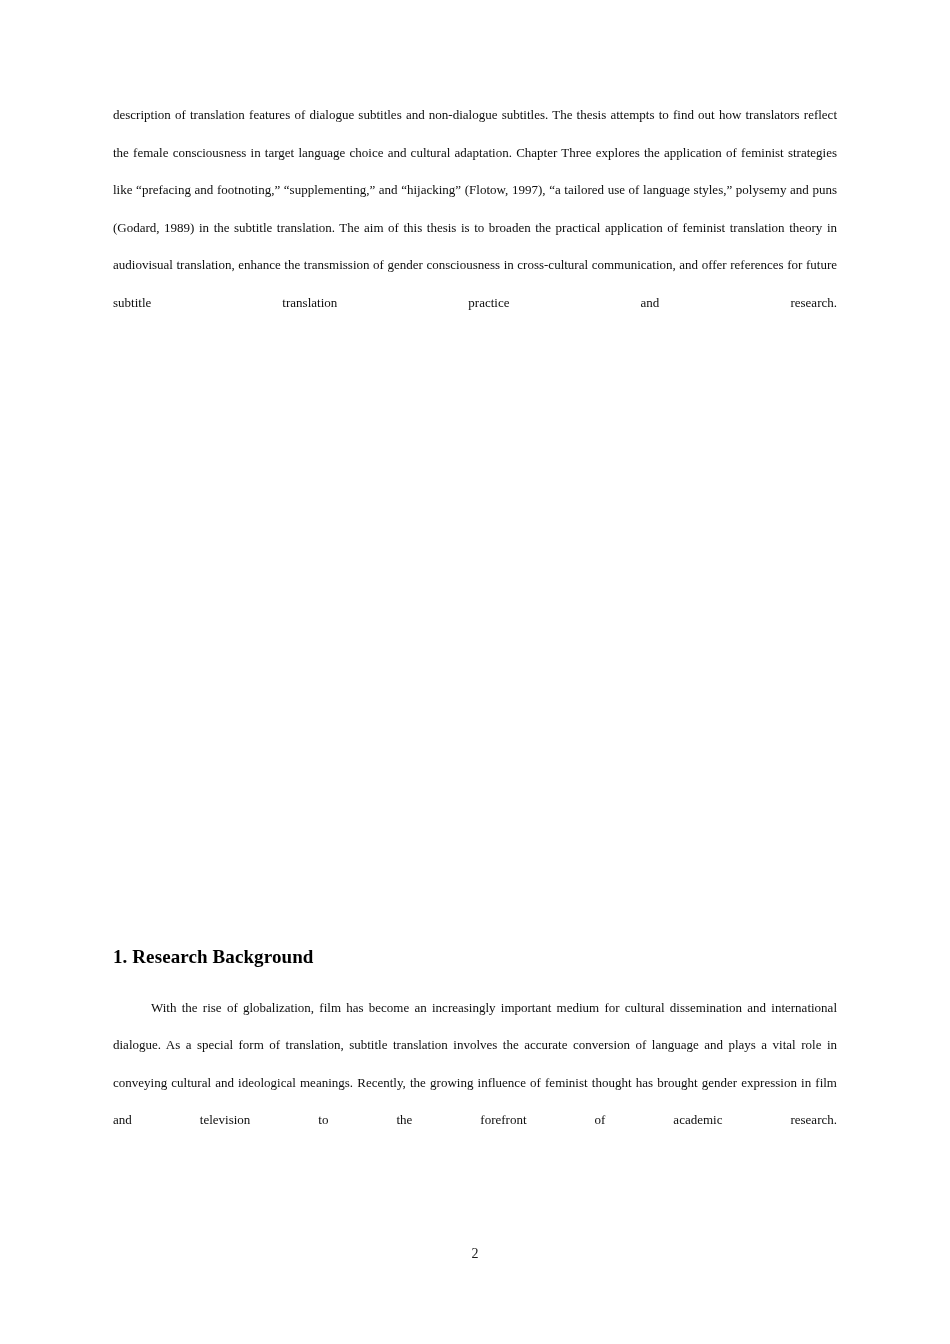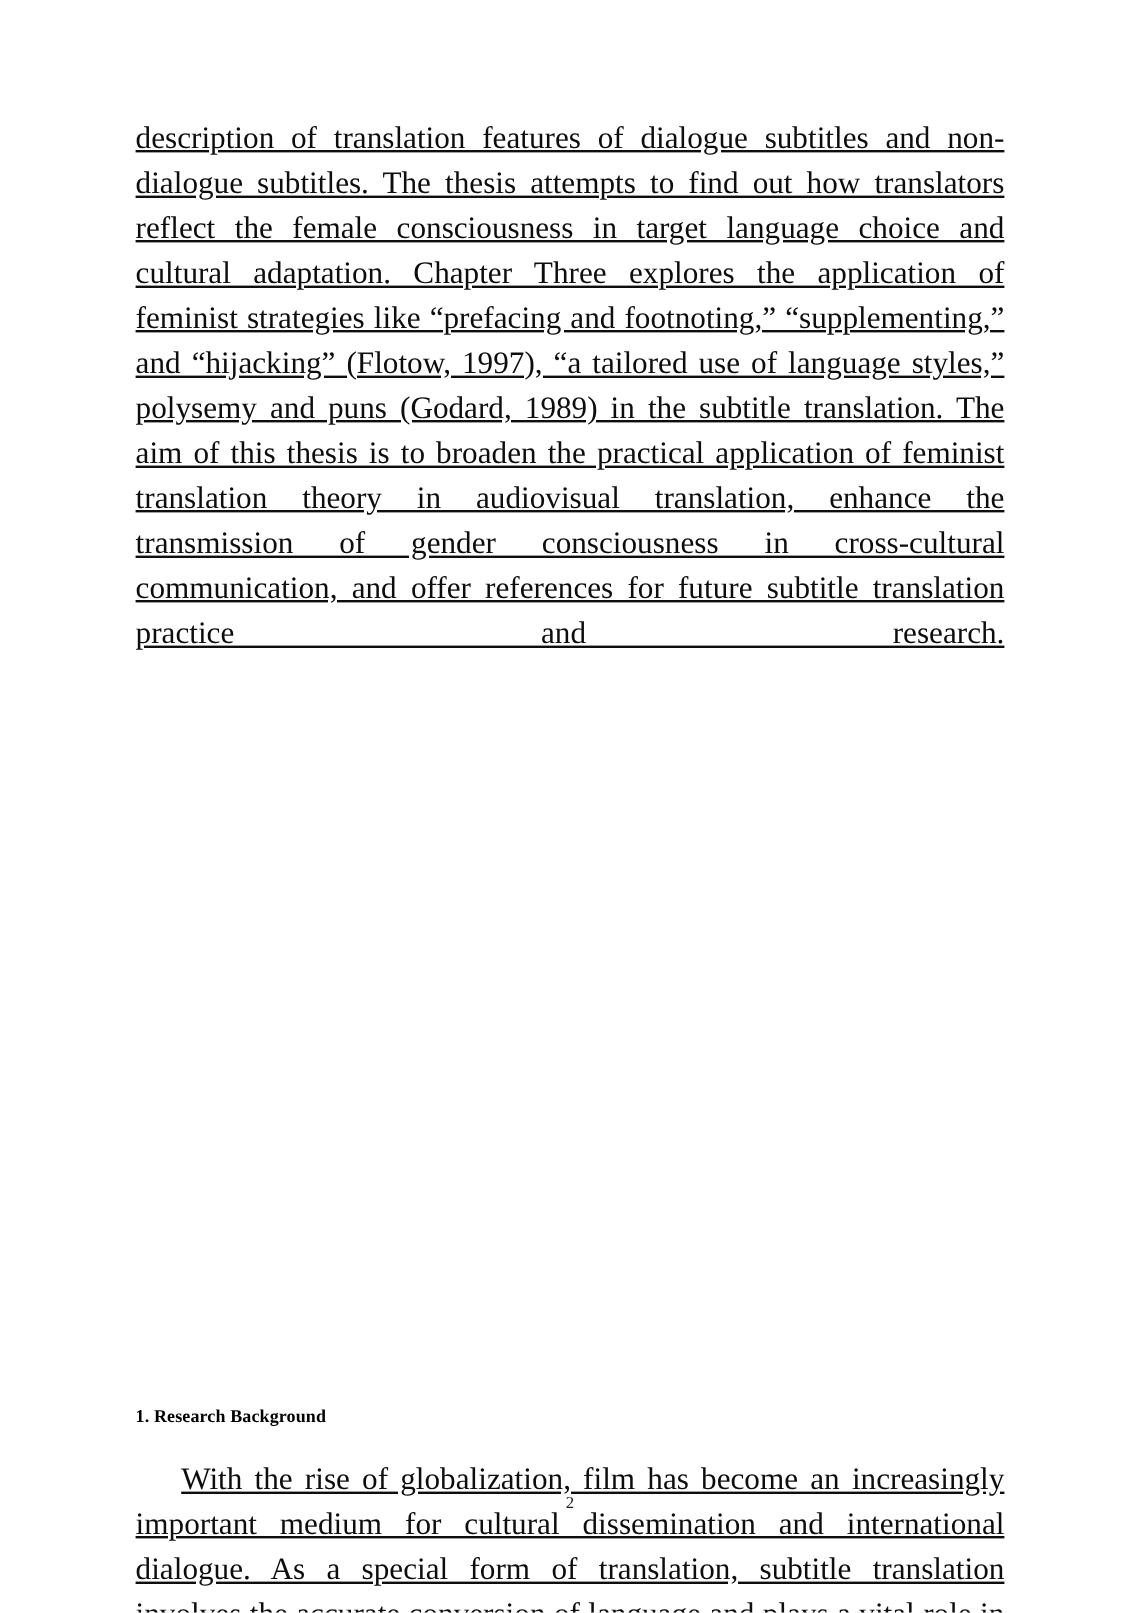--- a/index.html
+++ b/index.html
@@ -25,28 +25,27 @@
   .text-column {
     position: absolute;
     left: 113px;
     top: 96px;
     width: 724px;
   }
 
   p.body-para {
     margin: 0;
     padding: 0;
-    font-size: 26px;
+    font-size: 13px;
     line-height: 37.5px;
     text-align: justify;
     text-justify: inter-word;
     color: #0d0d0d;
     -webkit-hyphens: none;
     hyphens: none;
-    text-decoration: underline;
   }
 
   p.body-para.continuation {
     text-indent: 0;
   }
 
   p.body-para.indented {
     text-indent: 38px;
   }
 
@@ -57,21 +56,21 @@
 
   .gap-block {
     
     height: 617px;
   }
 
   h1.section-heading {
     margin: 0;
     padding: 0;
     font-family: "Liberation Serif", "DejaVu Serif", serif;
-    font-size: 15px;
+    font-size: 19px;
     font-weight: bold;
     line-height: 37.5px;
     color: #000000;
     text-align: left;
     letter-spacing: 0.1px;
   }
 
   .heading-spacer-after {
     height: 13px;
   }

